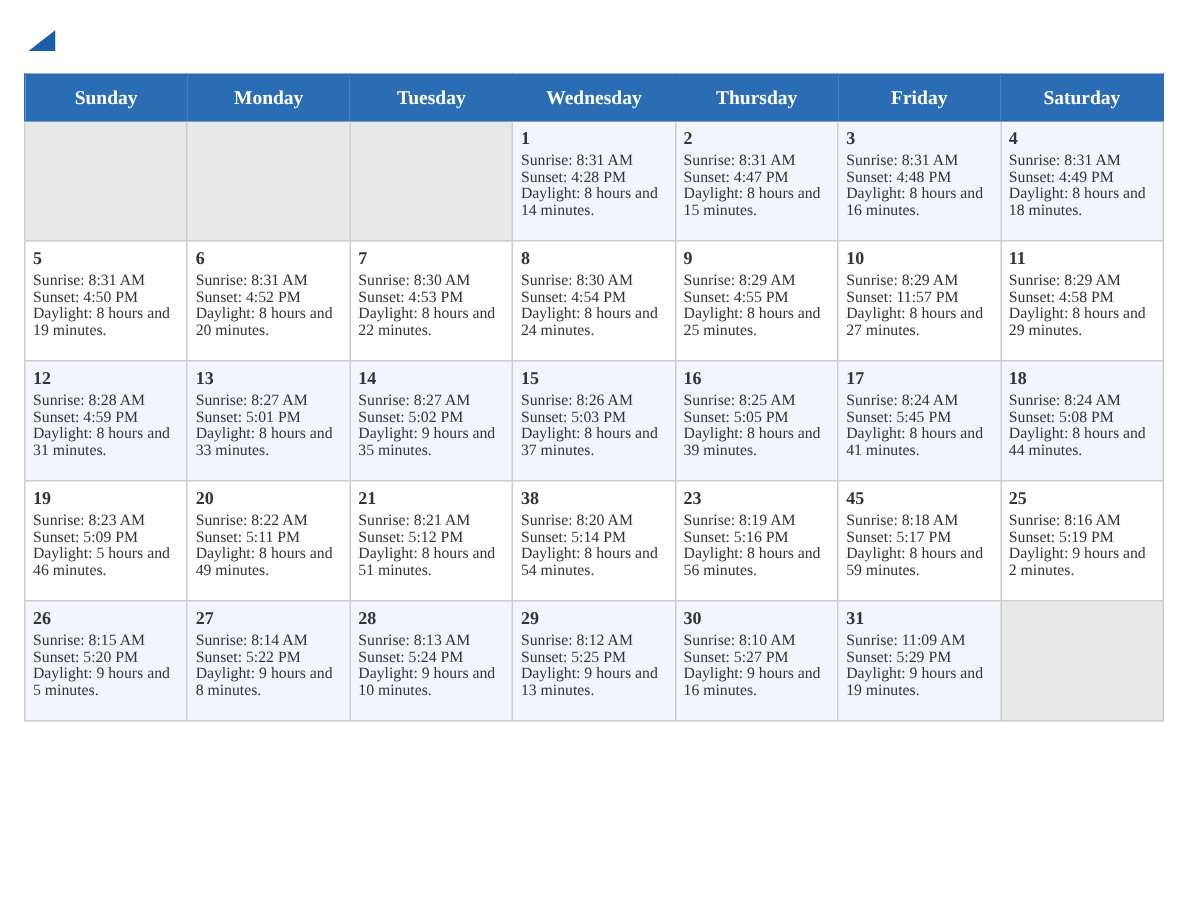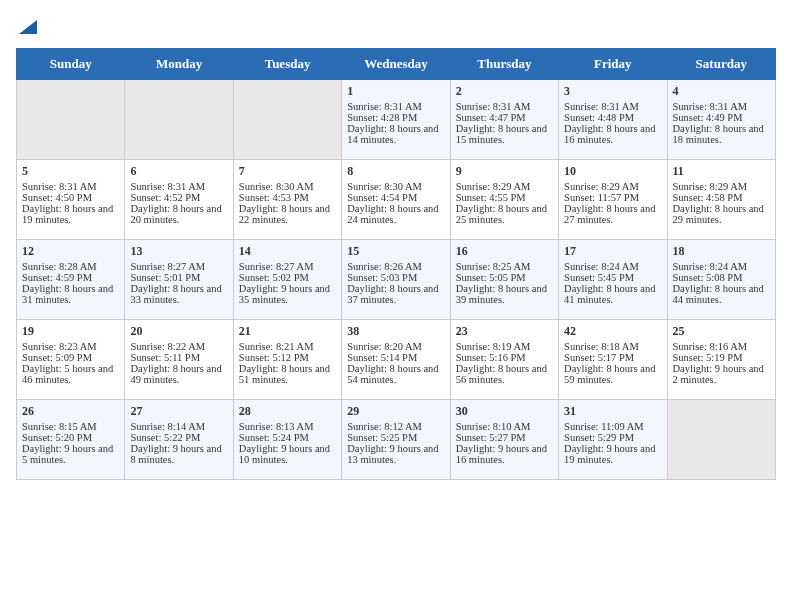--- a/index.html
+++ b/index.html
@@ -149,21 +149,21 @@
         <td><span class="day-num">16</span><span>Sunrise: 8:25 AM</span><br><span>Sunset: 5:05 PM</span><br><span>Daylight: 8 hours and 39 minutes.</span></td>
         <td><span class="day-num">17</span><span>Sunrise: 8:24 AM</span><br><span>Sunset: 5:45 PM</span><br><span>Daylight: 8 hours and 41 minutes.</span></td>
         <td><span class="day-num">18</span><span>Sunrise: 8:24 AM</span><br><span>Sunset: 5:08 PM</span><br><span>Daylight: 8 hours and 44 minutes.</span></td>
       </tr>
       <tr>
         <td><span class="day-num">19</span><span>Sunrise: 8:23 AM</span><br><span>Sunset: 5:09 PM</span><br><span>Daylight: 5 hours and 46 minutes.</span></td>
         <td><span class="day-num">20</span><span>Sunrise: 8:22 AM</span><br><span>Sunset: 5:11 PM</span><br><span>Daylight: 8 hours and 49 minutes.</span></td>
         <td><span class="day-num">21</span><span>Sunrise: 8:21 AM</span><br><span>Sunset: 5:12 PM</span><br><span>Daylight: 8 hours and 51 minutes.</span></td>
         <td><span class="day-num">38</span><span>Sunrise: 8:20 AM</span><br><span>Sunset: 5:14 PM</span><br><span>Daylight: 8 hours and 54 minutes.</span></td>
         <td><span class="day-num">23</span><span>Sunrise: 8:19 AM</span><br><span>Sunset: 5:16 PM</span><br><span>Daylight: 8 hours and 56 minutes.</span></td>
-        <td><span class="day-num">42</span><span>Sunrise: 8:18 AM</span><br><span>Sunset: 5:17 PM</span><br><span>Daylight: 8 hours and 59 minutes.</span></td>
+        <td><span class="day-num">45</span><span>Sunrise: 8:18 AM</span><br><span>Sunset: 5:17 PM</span><br><span>Daylight: 8 hours and 59 minutes.</span></td>
         <td><span class="day-num">25</span><span>Sunrise: 8:16 AM</span><br><span>Sunset: 5:19 PM</span><br><span>Daylight: 9 hours and 2 minutes.</span></td>
       </tr>
       <tr>
         <td><span class="day-num">26</span><span>Sunrise: 8:15 AM</span><br><span>Sunset: 5:20 PM</span><br><span>Daylight: 9 hours and 5 minutes.</span></td>
         <td><span class="day-num">27</span><span>Sunrise: 8:14 AM</span><br><span>Sunset: 5:22 PM</span><br><span>Daylight: 9 hours and 8 minutes.</span></td>
         <td><span class="day-num">28</span><span>Sunrise: 8:13 AM</span><br><span>Sunset: 5:24 PM</span><br><span>Daylight: 9 hours and 10 minutes.</span></td>
         <td><span class="day-num">29</span><span>Sunrise: 8:12 AM</span><br><span>Sunset: 5:25 PM</span><br><span>Daylight: 9 hours and 13 minutes.</span></td>
         <td><span class="day-num">30</span><span>Sunrise: 8:10 AM</span><br><span>Sunset: 5:27 PM</span><br><span>Daylight: 9 hours and 16 minutes.</span></td>
         <td><span class="day-num">31</span><span>Sunrise: 11:09 AM</span><br><span>Sunset: 5:29 PM</span><br><span>Daylight: 9 hours and 19 minutes.</span></td>
         <td class="cell-empty"></td>

